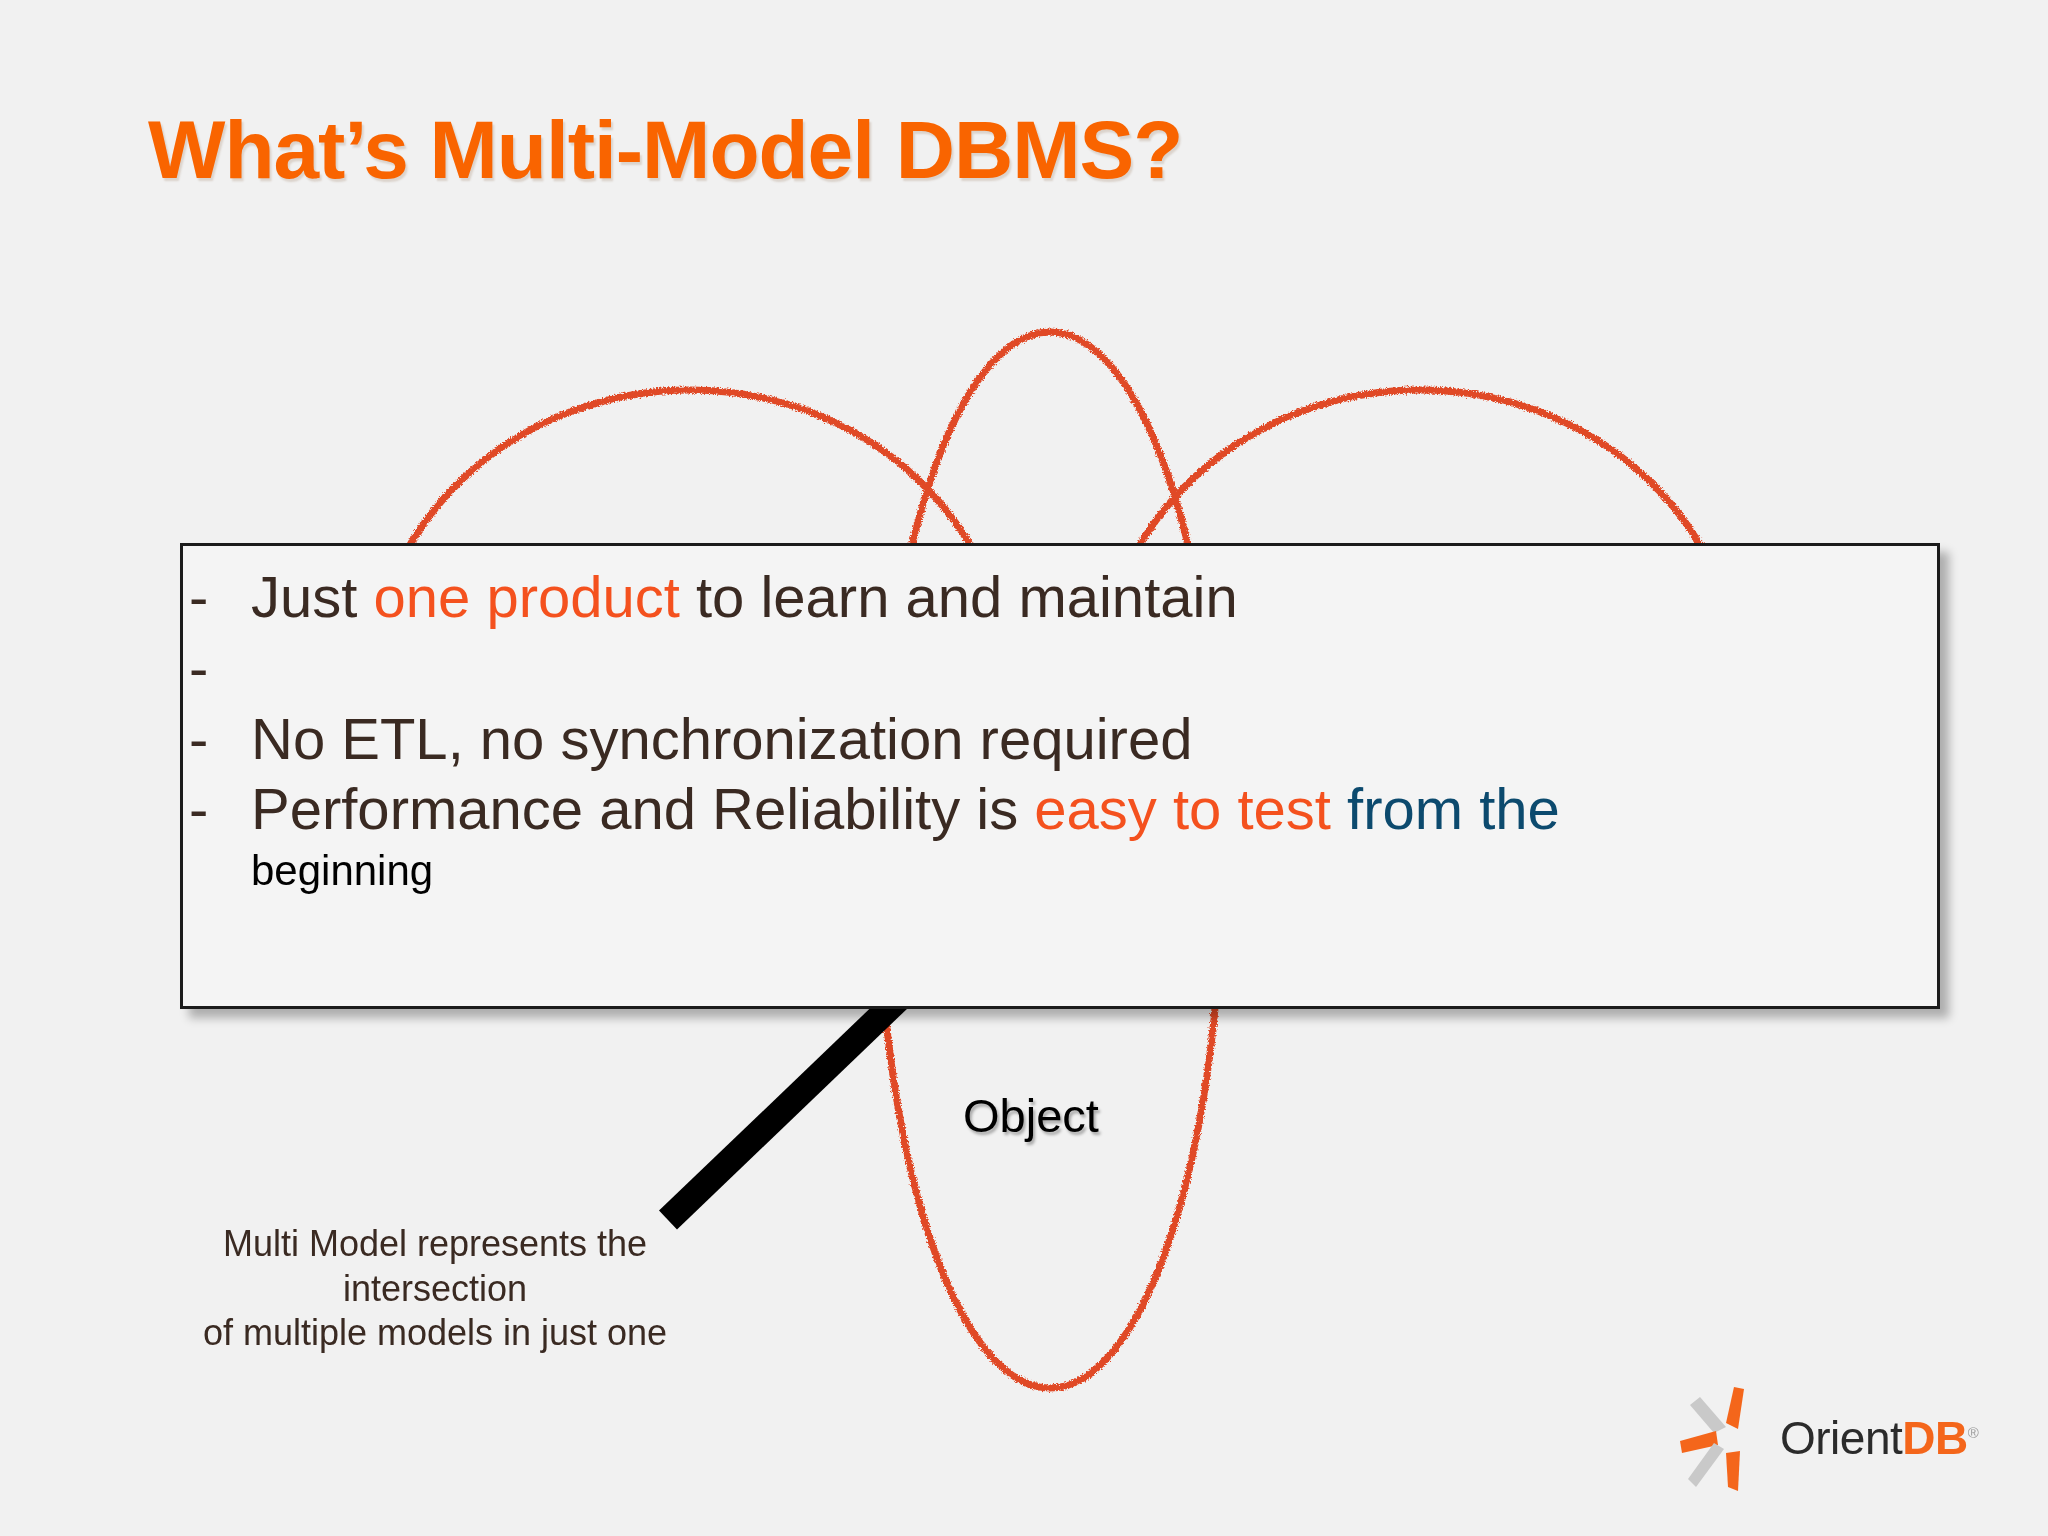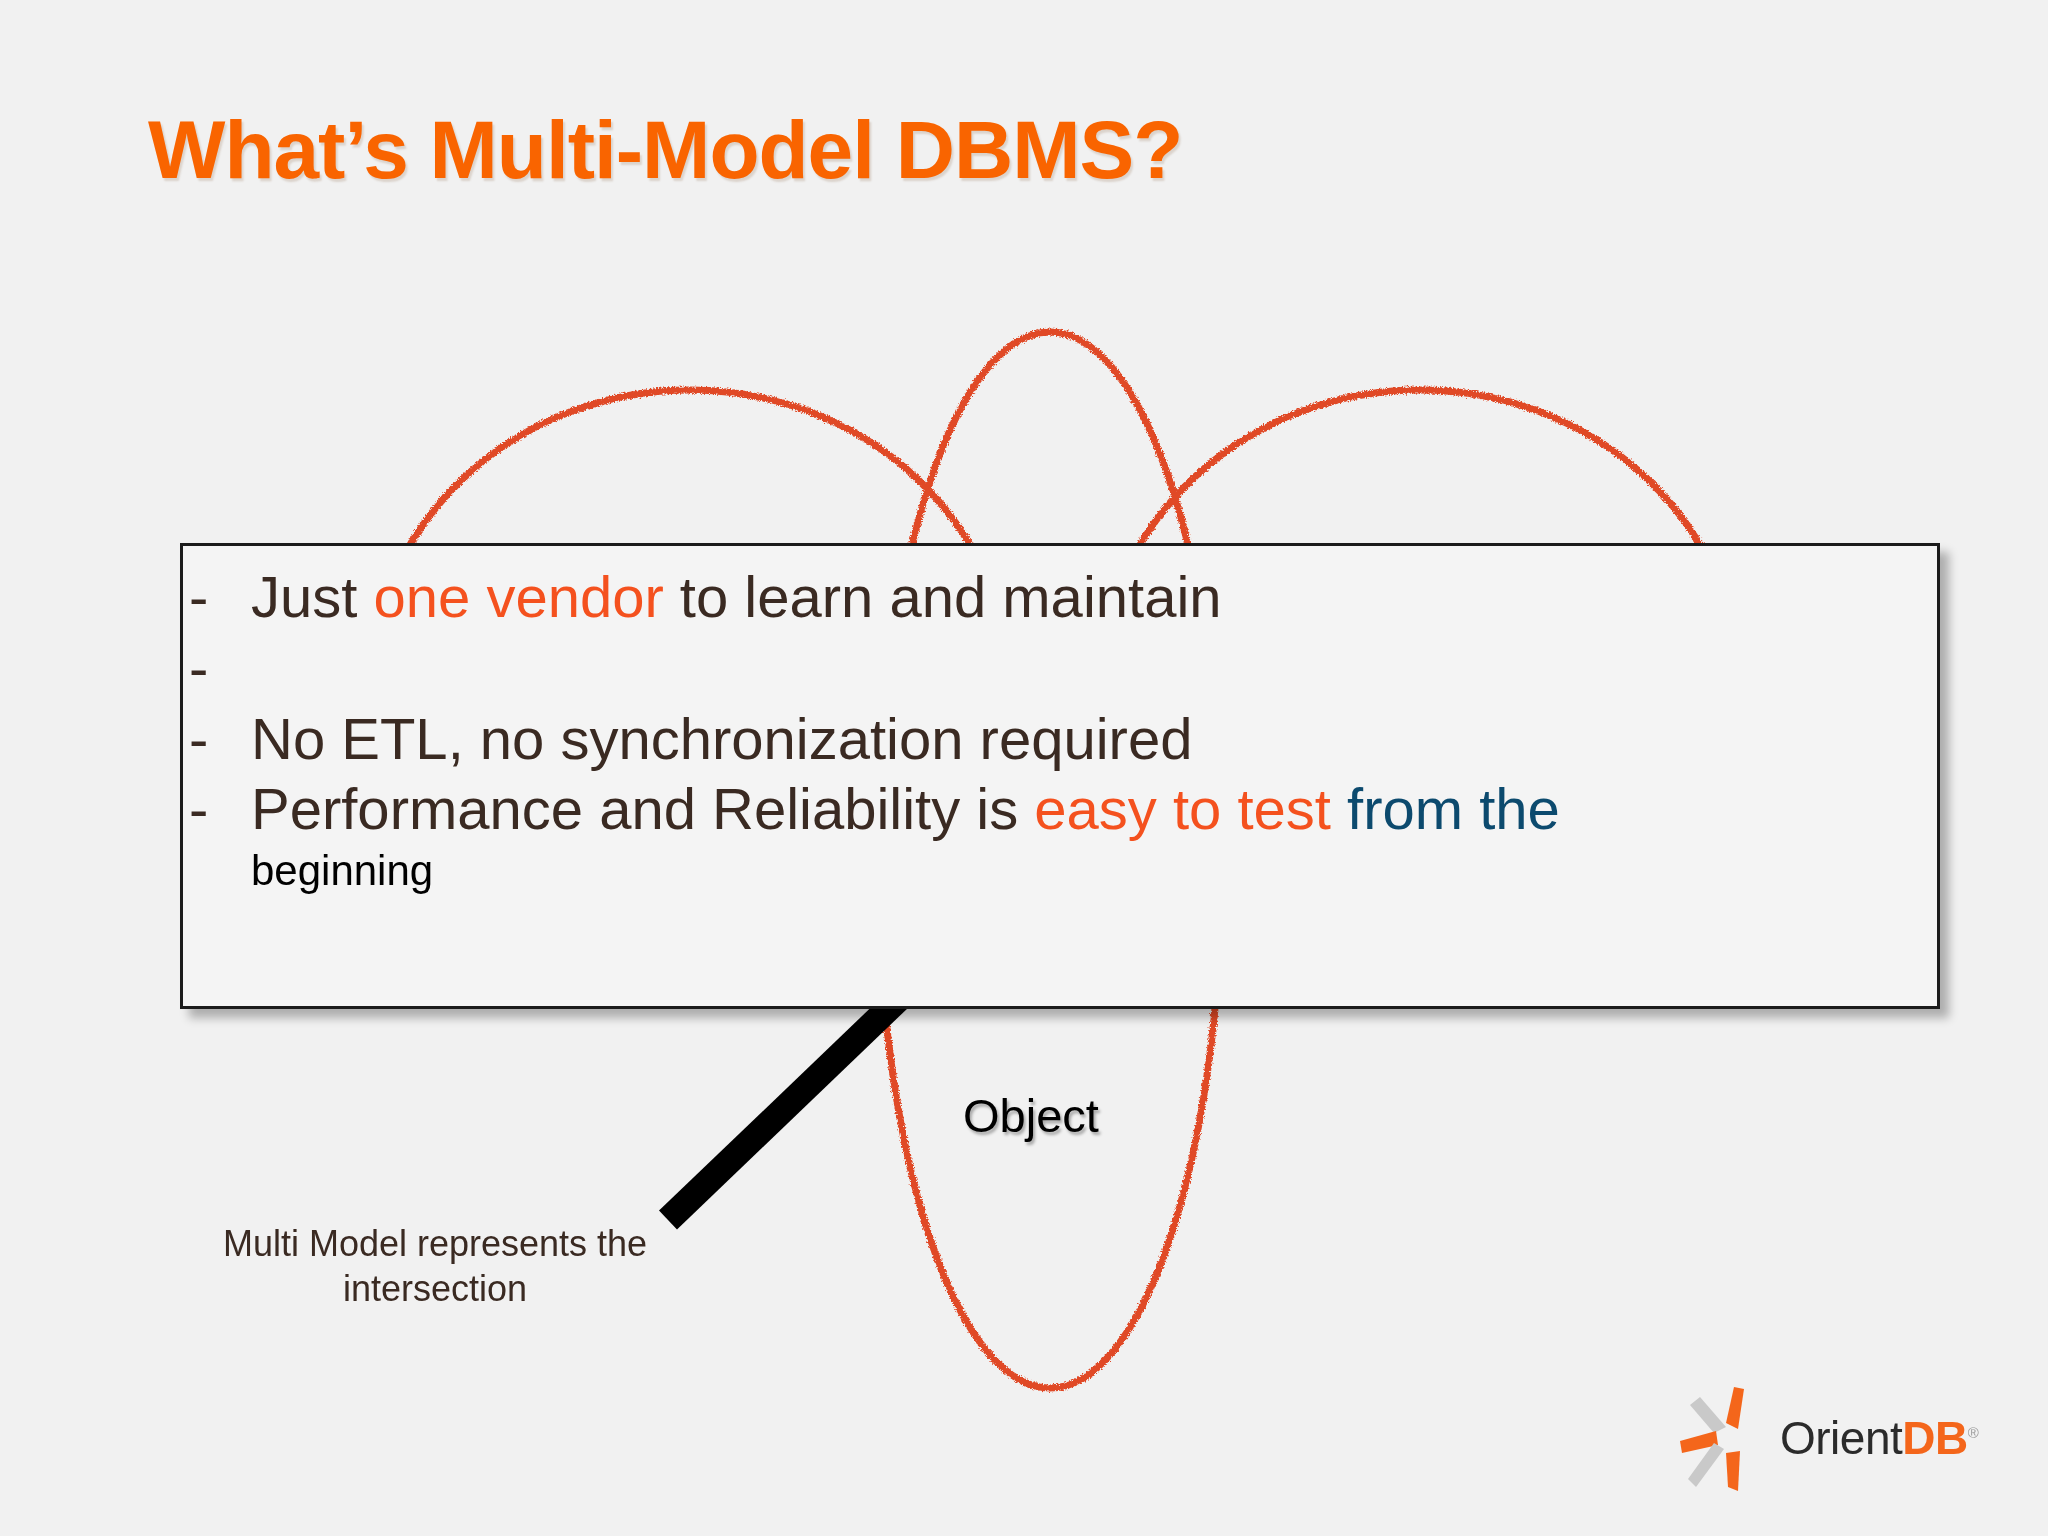--- a/index.html
+++ b/index.html
@@ -173,27 +173,28 @@
 
   <svg id="pointer-line" viewBox="0 0 320 260">
     <line x1="290" y1="8" x2="48" y2="240" stroke="#000000" stroke-width="26" stroke-linecap="butt"></line>
   </svg>
 
   <div id="title">What’s Multi-Model DBMS?</div>
 
   <div id="caption">
     <span class="cap-line">Multi Model represents the</span>
     <span class="cap-line">intersection</span>
+    <span class="cap-line">of multiple models in just one</span>
   </div>
 
   <div id="content-box">
     <div id="bullet-list">
         <div class="bullet-row">
           <span class="bullet-dash">-</span>
-          <span class="bullet-text"><span>Just </span><span class="hl">one vendor</span><span> to learn and maintain</span></span>
+          <span class="bullet-text"><span>Just </span><span class="hl">one product</span><span> to learn and maintain</span></span>
         </div>
         <div class="bullet-row">
           <span class="bullet-dash">-</span>
         </div>
         <div class="bullet-row">
           <span class="bullet-dash">-</span>
           <span class="bullet-text"><span>No ETL, no synchronization required</span></span>
         </div>
         <div class="bullet-row">
           <span class="bullet-dash">-</span>

